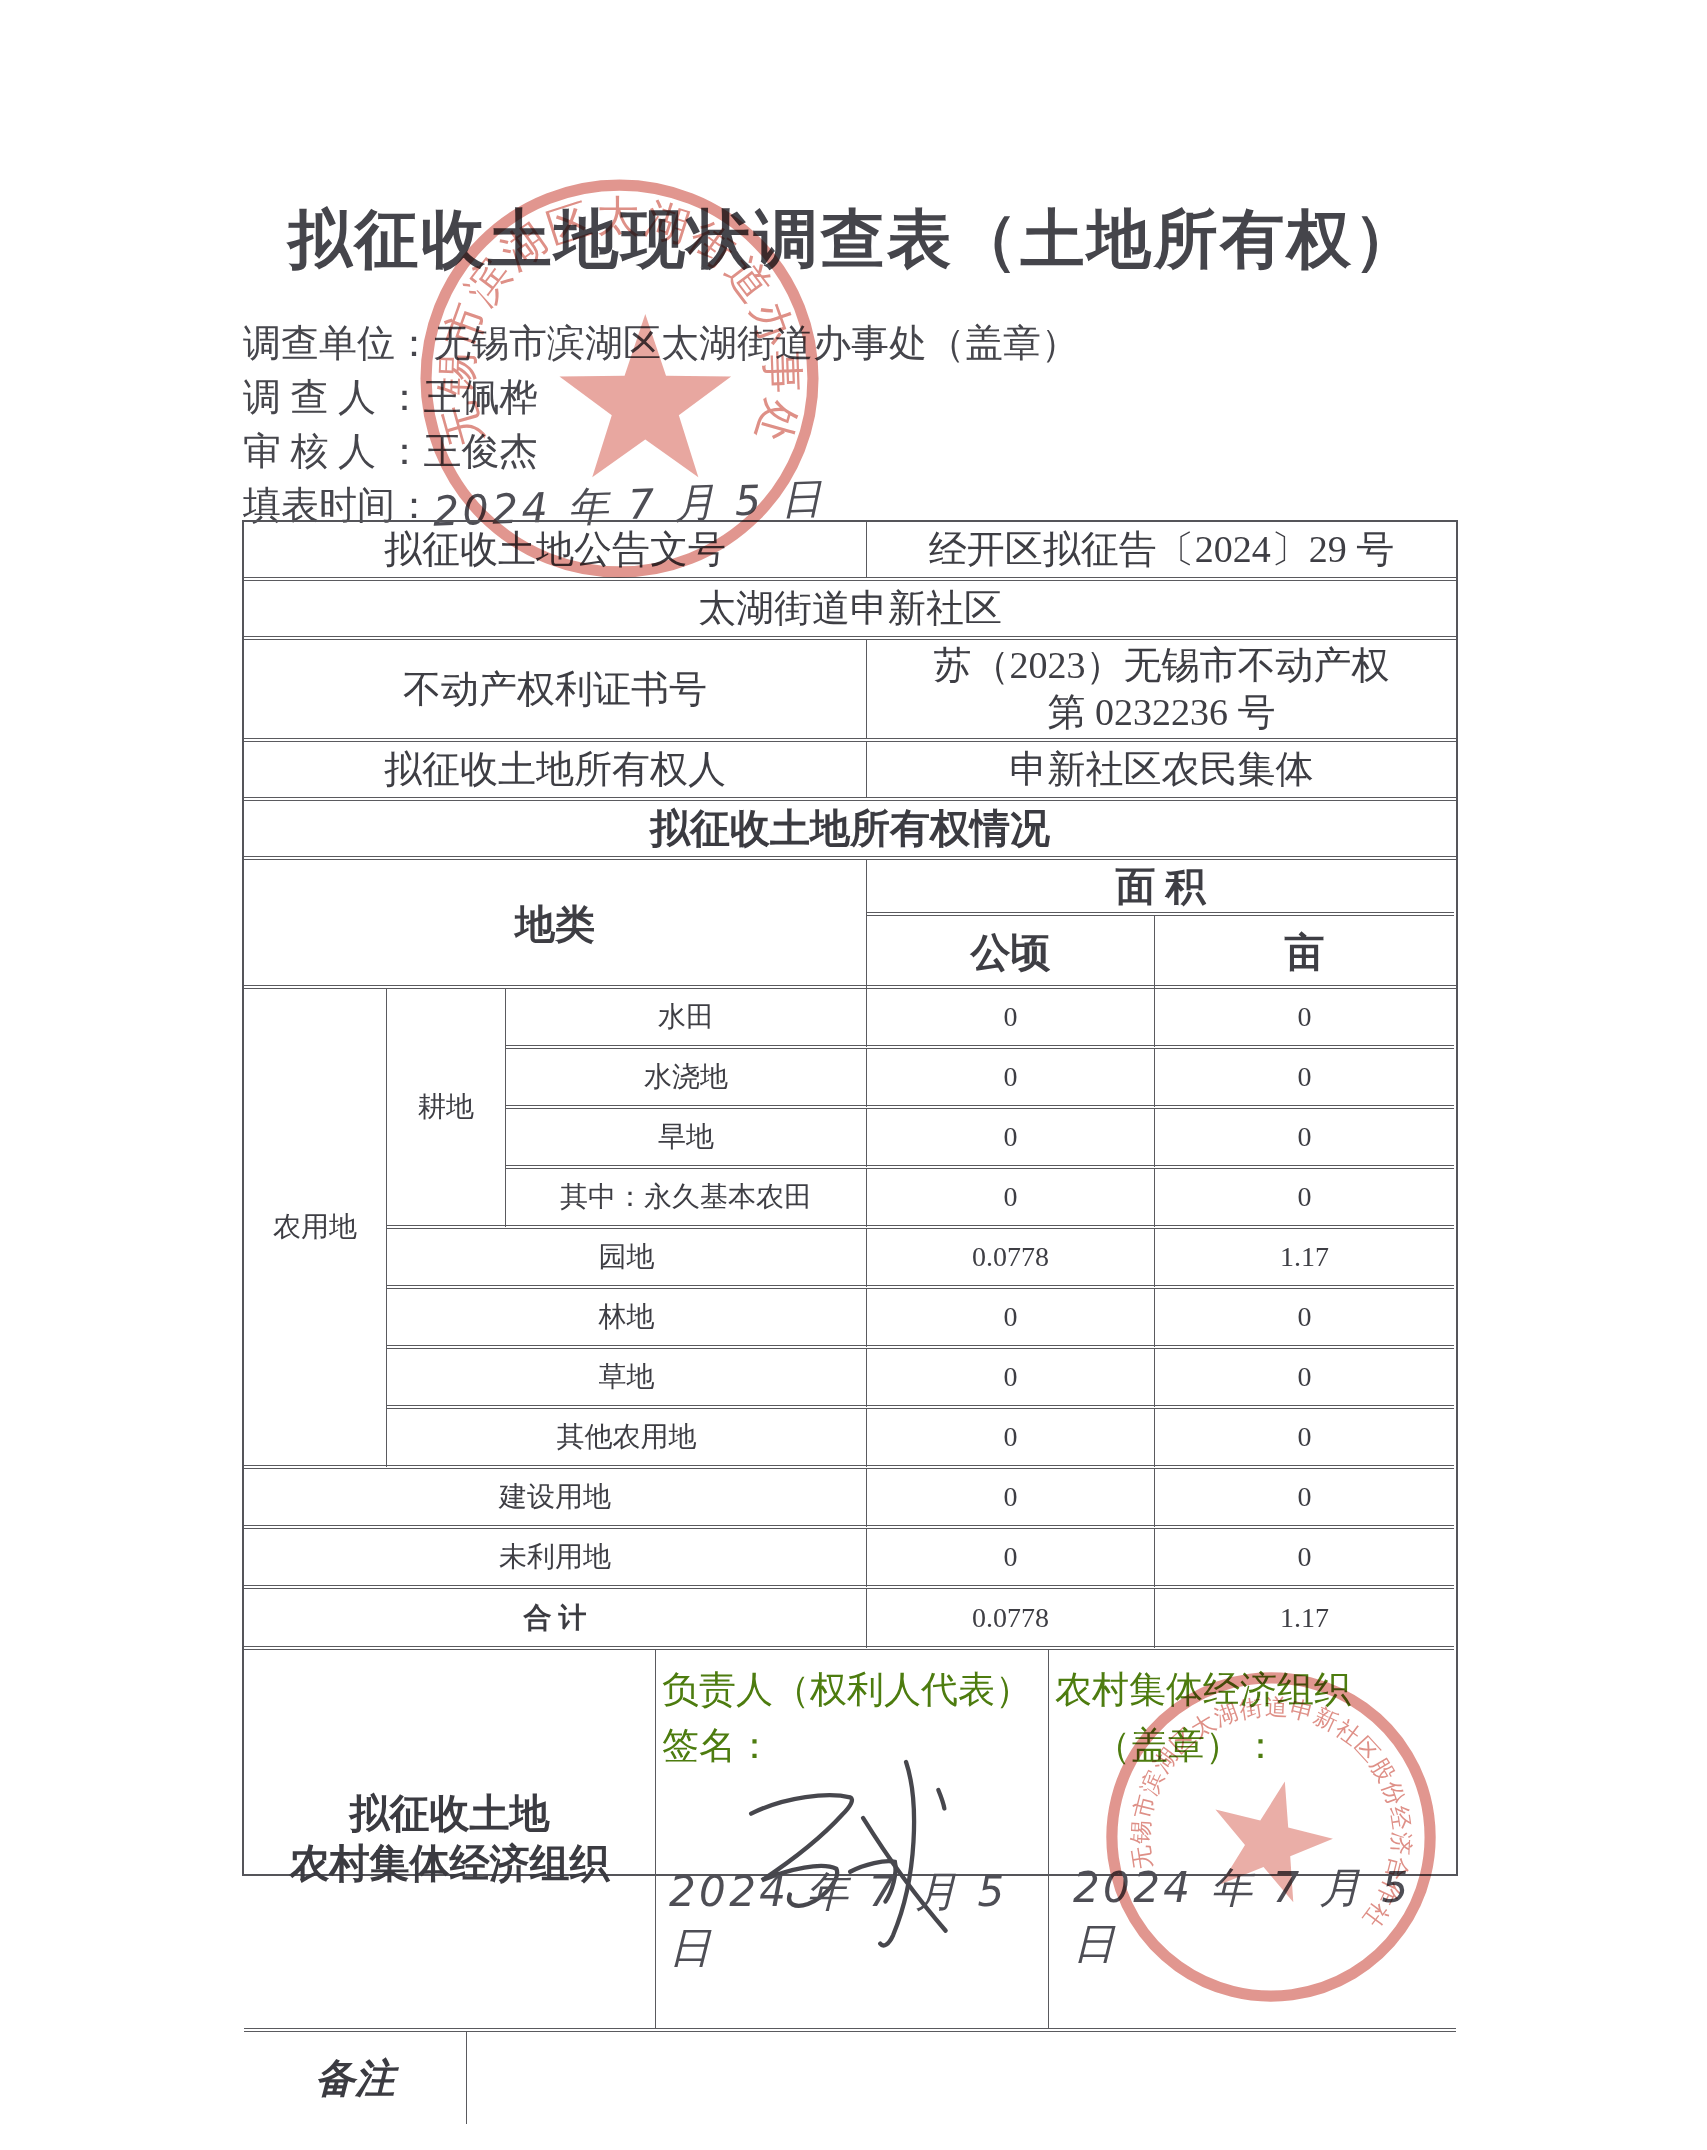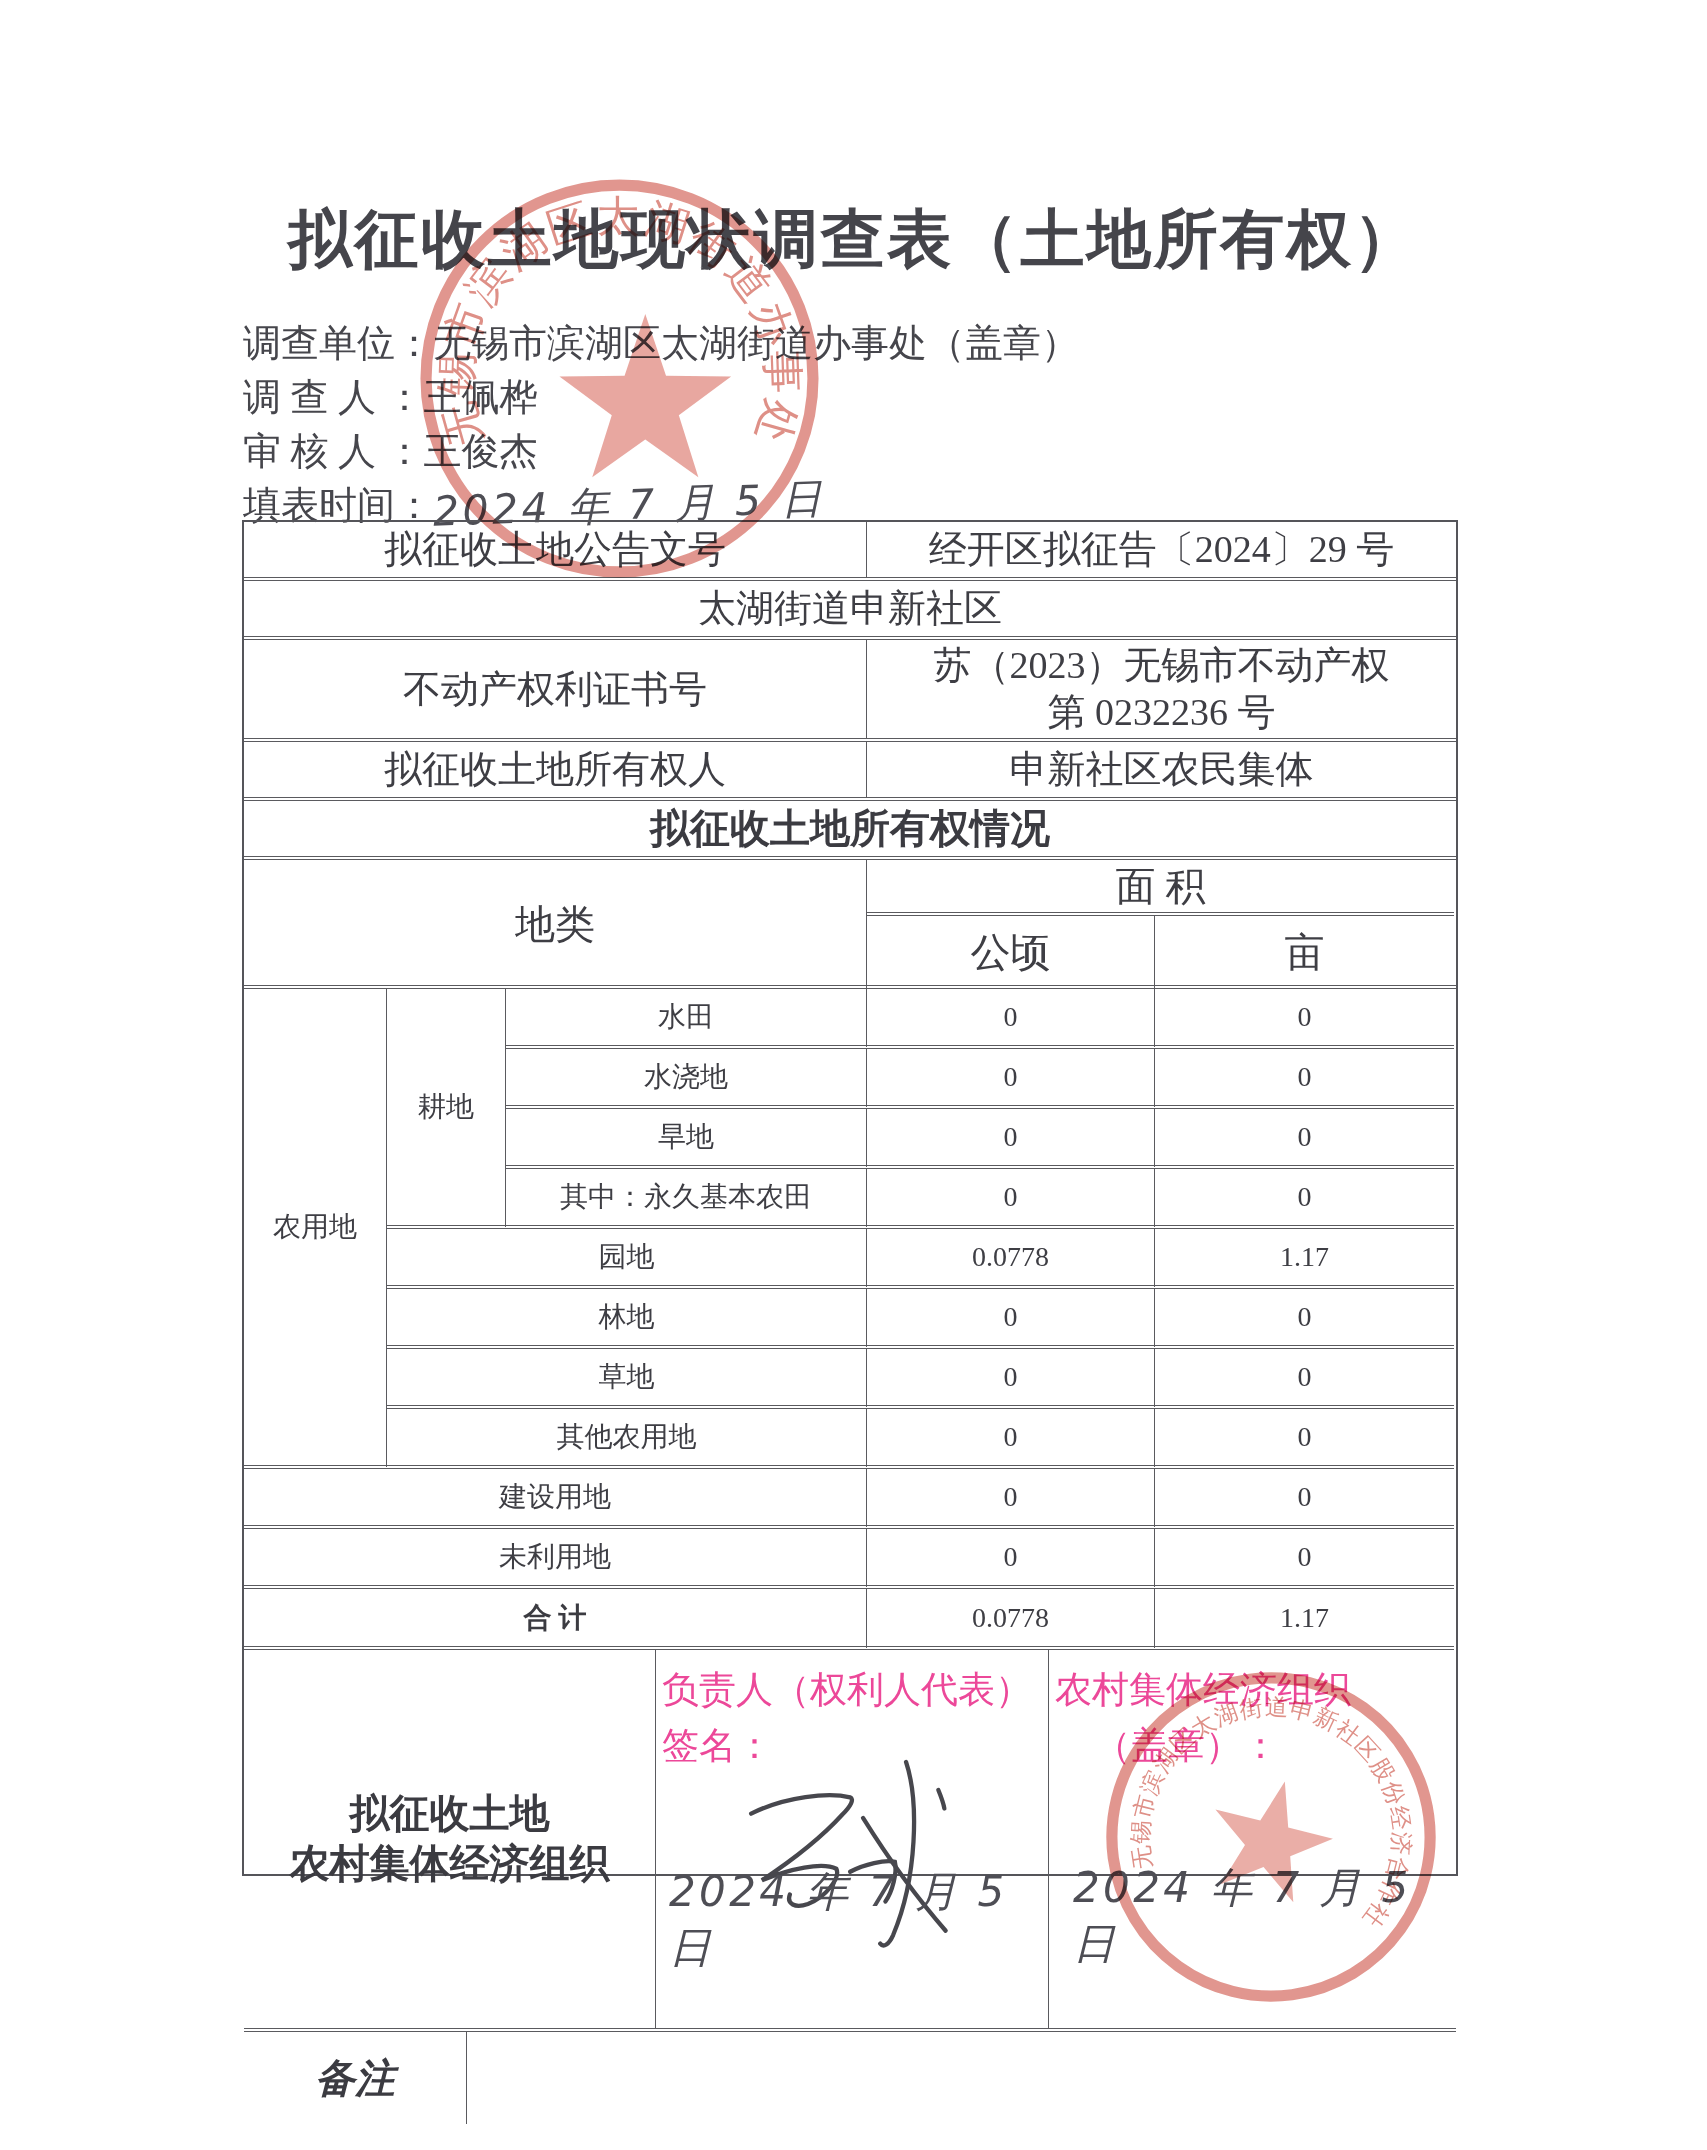--- a/index.html
+++ b/index.html
@@ -46,21 +46,21 @@
   .dgrid{
     display:grid;
     grid-template-columns:143px 119px 361px 288px 299px;
     grid-template-rows:repeat(10,60px) 61px;
     box-sizing:border-box;
   }
   .dgrid .cell{font-size:28px;}
   .val{font-size:37px;font-family:"Liberation Serif",serif;}
   .sign-grid{display:grid;grid-template-columns:412px 393px 406px;grid-template-rows:378px;box-sizing:border-box;}
   .sign-cell{position:relative;box-sizing:border-box;}
-  .sign-head{position:absolute;top:12px;left:6px;right:4.3px;font-size:37px;line-height:1.5;color:#ec4899;text-align:left;}
+  .sign-head{position:absolute;top:12px;left:6px;right:4.3px;font-size:37px;line-height:1.5;color:#4d7c0f;text-align:left;}
   .sign-date{position:absolute;font-size:42px;}
   .remark-row{display:flex;box-sizing:border-box;height:92px;font-style:italic;}
   .stamp{position:absolute;mix-blend-mode:multiply;pointer-events:none;}
   .sig-svg{position:absolute;left:65px;top:99px;pointer-events:none;}
 </style>
 </head>
 <body>
 
 <div class="page">
 
@@ -103,21 +103,21 @@
     </div>
     <div class="trow bb" style="height:59px">
       <div class="cell br f88" style="width:623px">拟征收土地所有权人</div>
       <div class="cell f88" style="flex:1">申新社区农民集体</div>
     </div>
 
     <div class="trow bb" style="height:59px">
       <div class="cell f92 bold" style="flex:1">拟征收土地所有权情况</div>
     </div>
 
-    <div class="bb" style="display:grid;grid-template-columns:623px 288px 299px;grid-template-rows:56px 73px;height:129px;box-sizing:border-box;">
+    <div class="bb" style="display:grid;grid-template-columns:623px 288px 299px;grid-template-rows:56px 73px;height:129px;box-sizing:border-box;font-weight:bold;">
       <div class="cell br f92" style="grid-area:1/1/3/2">地类</div>
       <div class="cell f92" style="grid-area:1/2/2/4;border-bottom:4.3px double #5a5a5e;text-align:right;">面   积</div>
       <div class="cell br f92" style="grid-area:2/2/3/3">公顷</div>
       <div class="cell f92" style="grid-area:2/3/3/4">亩</div>
     </div>
 
     <div class="dgrid">
       <div class="cell br bb" style="grid-area:1/1/9/2">农用地</div>
       <div class="cell br bb" style="grid-area:1/2/5/3">耕地</div>
 

